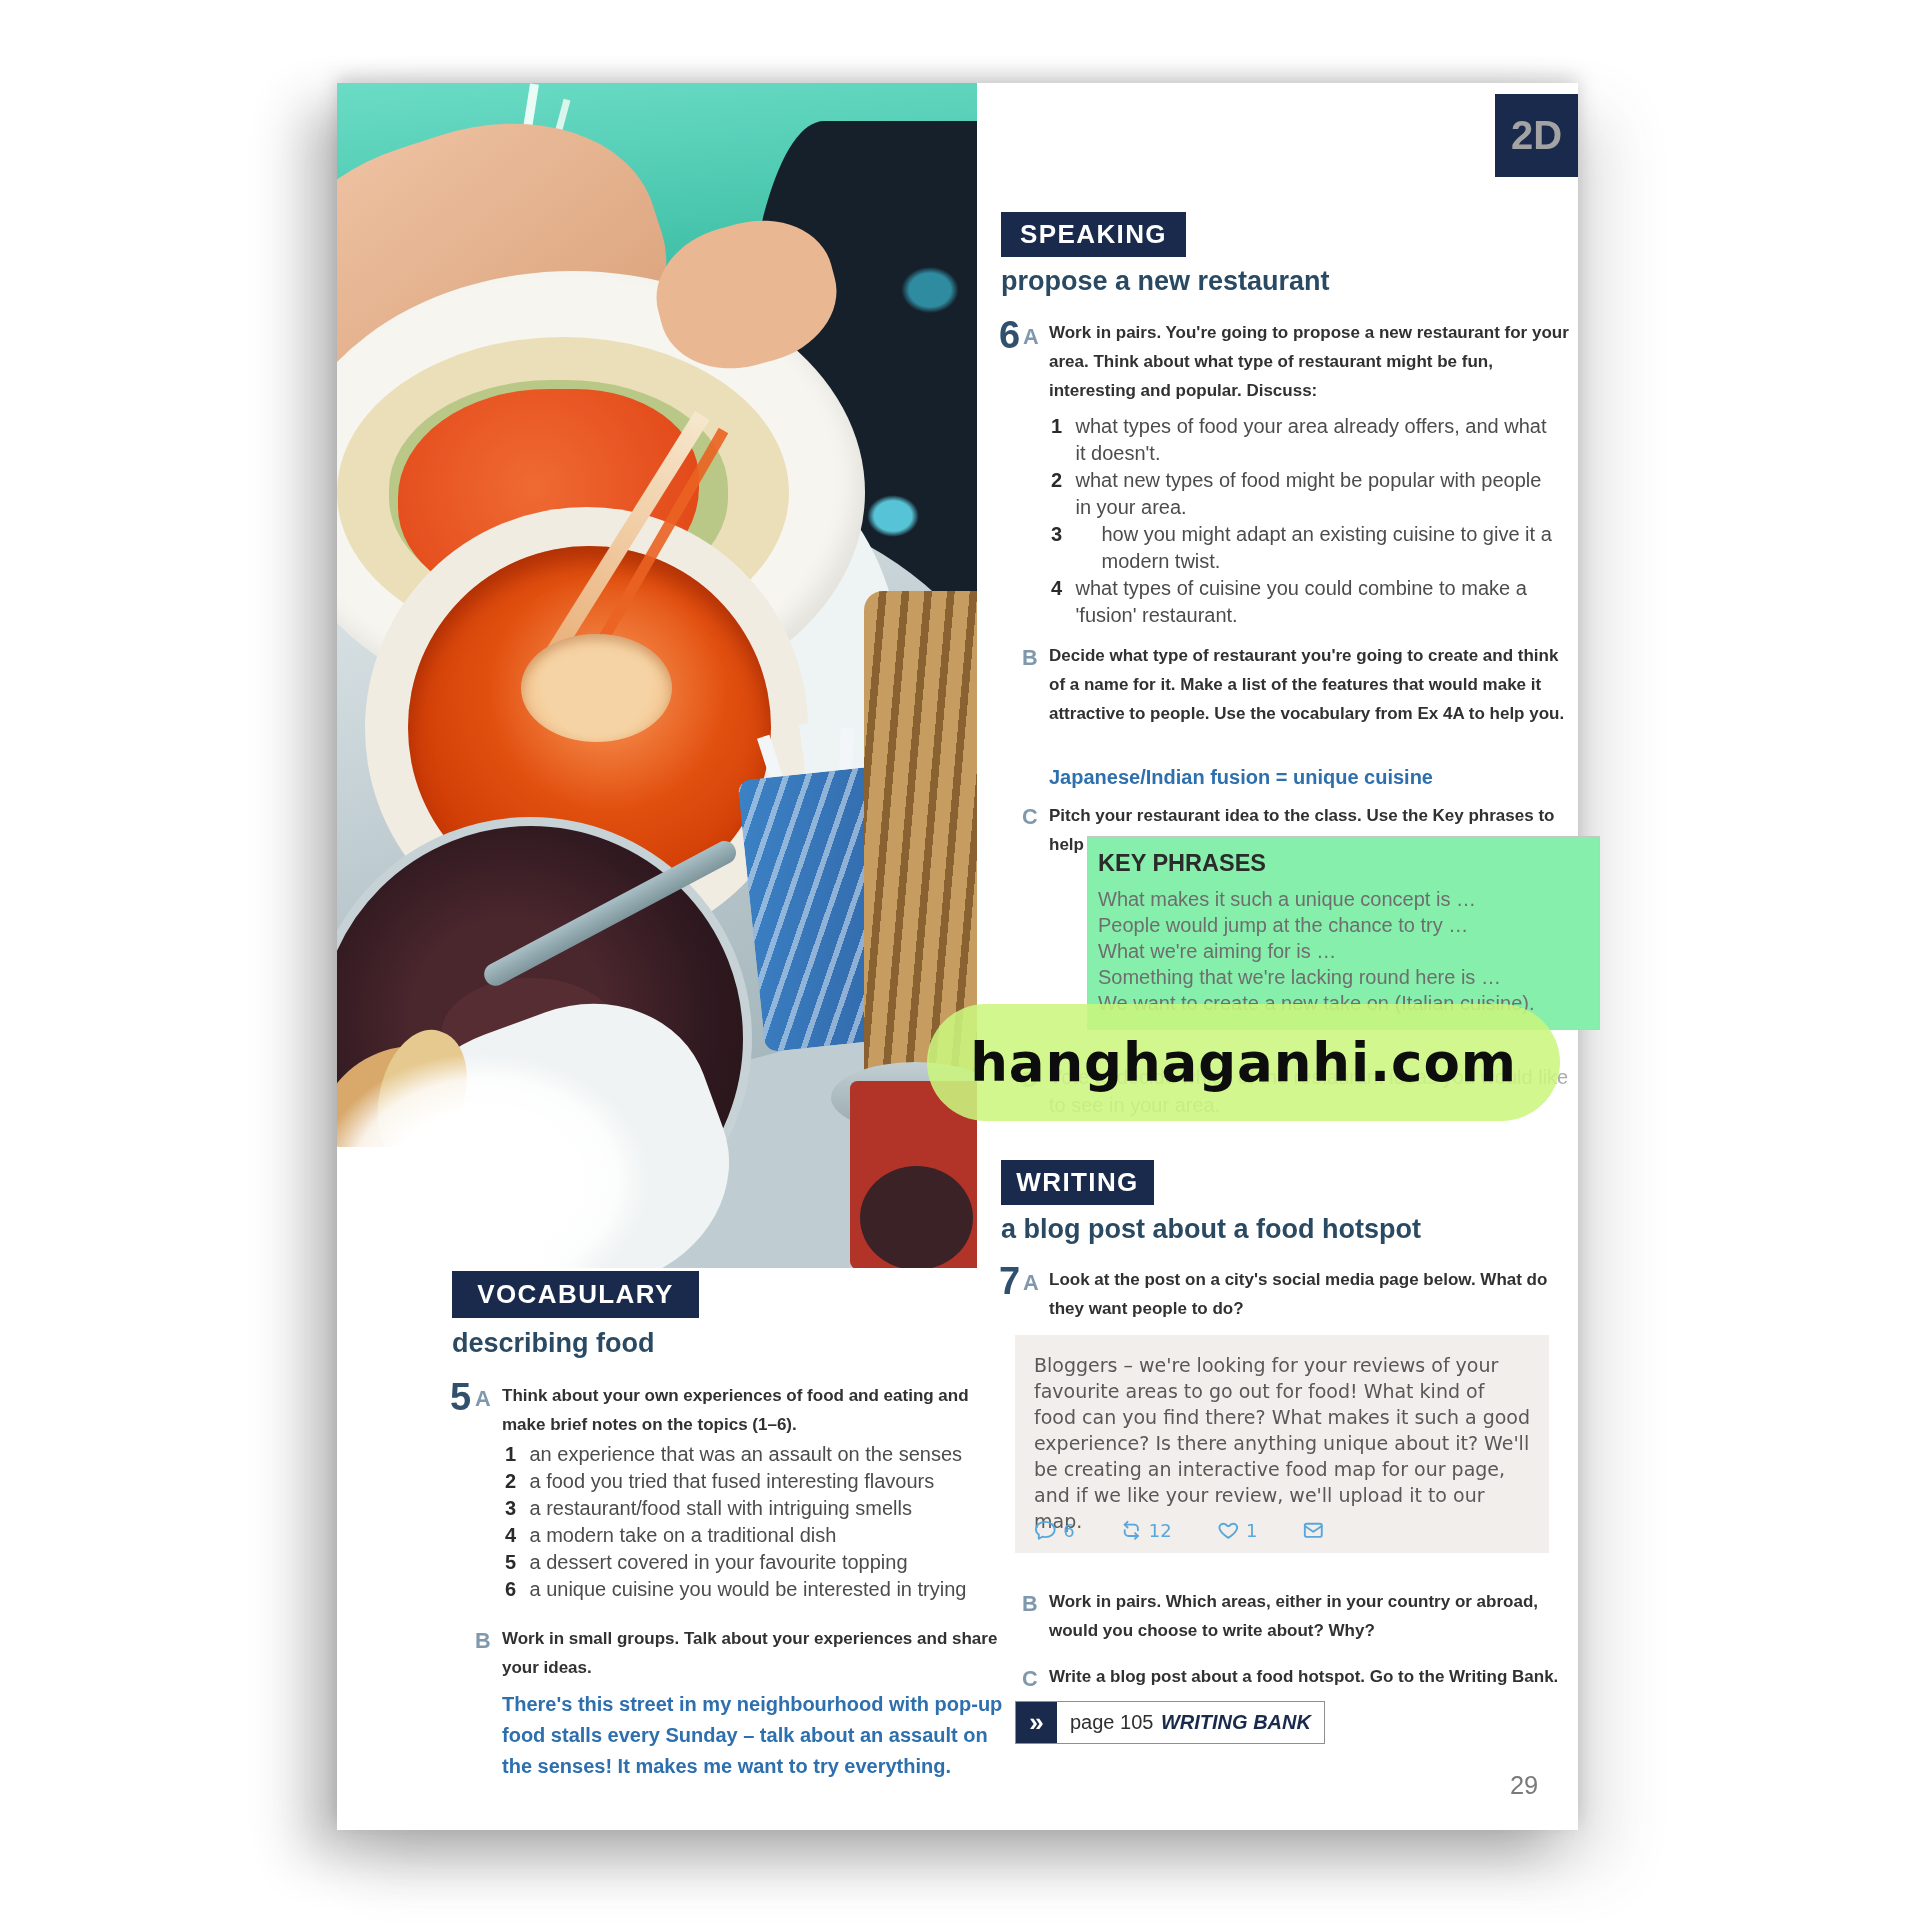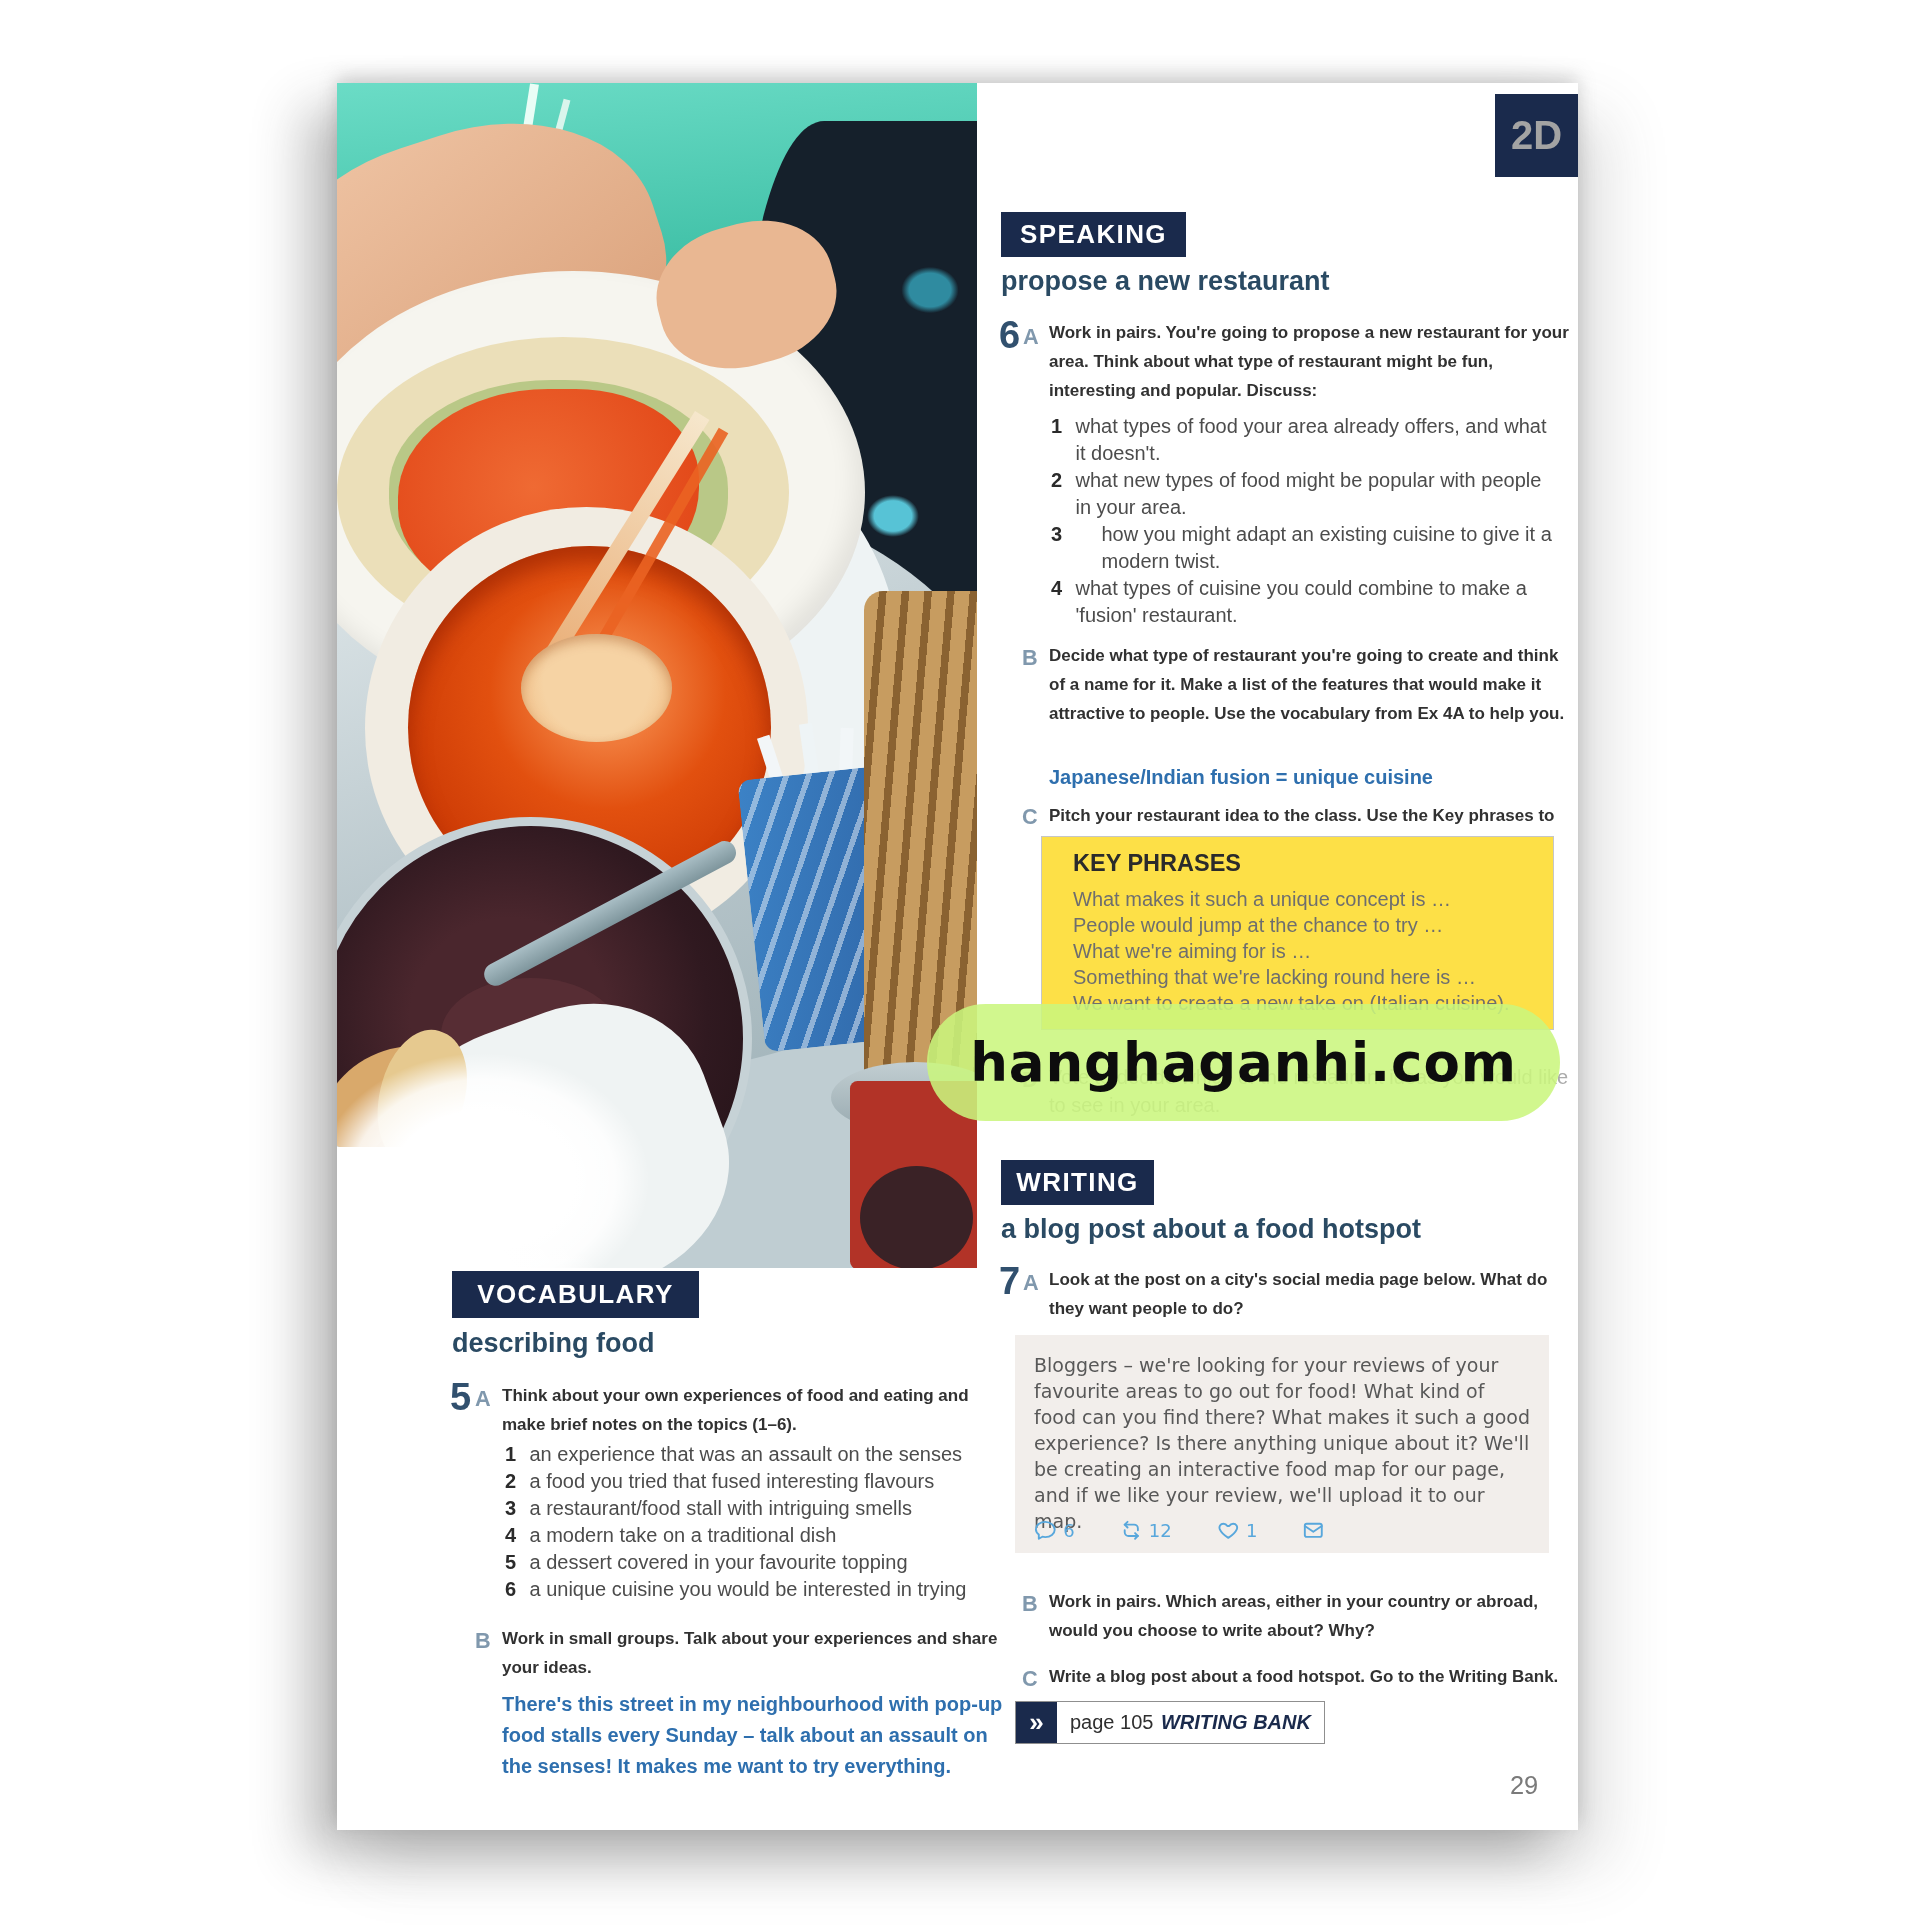--- a/index.html
+++ b/index.html
@@ -16,21 +16,21 @@
        display:flex;align-items:center;justify-content:center;z-index:2;}
   .sub{color:#2a4a63;font-weight:bold;font-size:27px;z-index:2;}
   .num{color:#31506e;font-weight:bold;font-size:38px;z-index:2;}
   .lab{color:#8098ad;font-weight:bold;font-size:21.7px;z-index:2;}
   .instr{color:#313131;font-weight:bold;font-size:17px;line-height:29px;z-index:2;}
   .items{z-index:2;}
   .row{display:flex;font-size:20px;line-height:27px;}
   .row .n{width:24.5px;flex:none;font-weight:bold;color:#2b2b2b;}
   .row .t{color:#4c4c4c;}
   .blue{color:#2e6fae;font-weight:bold;font-size:20px;line-height:29px;z-index:2;}
-  .kp-box{border:1.9px solid #c6c6c6;background:#fde047;z-index:2;box-sizing:border-box;padding:13px 31px;}
+  .kp-box{border:1.9px solid #c6c6c6;background:#86efac;z-index:2;box-sizing:border-box;padding:13px 10px;margin-left:46px;}
   .kp-title{font-weight:bold;font-size:23.5px;color:#2b2b2b;margin-bottom:9.4px;}
   .kp-line{font-size:20px;color:#6e6e6e;line-height:26px;}
   .fadedtxt{color:#ababab;font-size:20px;line-height:28px;z-index:2;}
   .fadedlab{color:#b5b5b5;font-weight:bold;font-size:21.7px;z-index:2;}
   .pill{background:rgba(202,246,125,.87);border-radius:62px;display:flex;align-items:center;justify-content:center;z-index:6;}
   .pill-text{font-family:"DejaVu Sans",sans-serif;font-weight:bold;font-size:53px;color:#0d0d0d;letter-spacing:0.9px;}
   .blog{background:#f2eeeb;z-index:2;box-sizing:border-box;padding:17px 19px;}
   .blog-text{font-family:"DejaVu Sans",sans-serif;font-size:19px;color:#585858;line-height:26px;}
   .stats{position:absolute;left:19px;bottom:11.3px;display:flex;align-items:center;gap:45px;
          color:#58a7dc;font-family:"DejaVu Sans",sans-serif;font-size:18px;}

